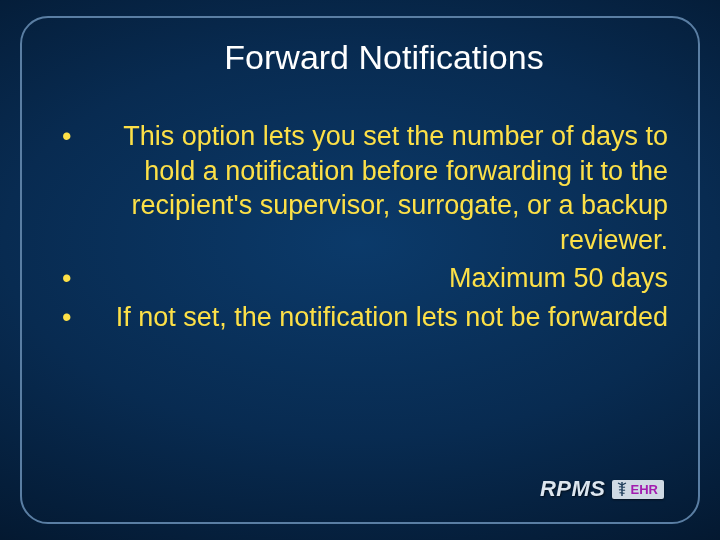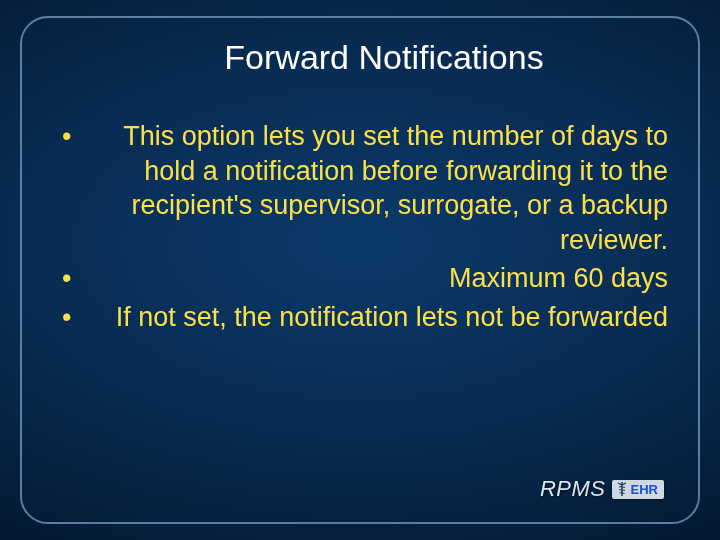--- a/index.html
+++ b/index.html
@@ -65,30 +65,30 @@
   .logo {
     position: absolute;
     right: 34px;
     bottom: 20px;
     display: flex;
     align-items: center;
     gap: 6px;
   }
   .rpms {
     color: #dce6ef;
-    font-weight: 400;
+    font-weight: 700;
     font-style: italic;
     font-size: 22px;
     letter-spacing: 0.5px;
     text-shadow: 1px 1px 2px rgba(0,0,0,0.6);
     position: relative;
   }
   .ehr-badge {
     background: #cfd9e3;
-    color: #1d4ed8;
+    color: #a21caf;
     font-weight: 700;
     font-size: 13px;
     padding: 2px 6px 2px 4px;
     border-radius: 2px;
     display: flex;
     align-items: center;
     gap: 3px;
     box-shadow: 0 1px 2px rgba(0,0,0,0.5);
   }
   .ehr-caduceus {
@@ -100,21 +100,21 @@
 <body>
 
 <div class="slide">
   <div class="frame">
 
     <div class="title">Forward Notifications</div>
 
     <div class="body">
       <ul class="bullets">
         <li>This option lets you set the number of days to hold a notification before forwarding it to the recipient's supervisor, surrogate, or a backup reviewer.</li>
-        <li>Maximum 60 days</li>
+        <li>Maximum 50 days</li>
         <li>If not set, the notification lets not be forwarded</li>
       </ul>
     </div>
 
     <div class="logo">
       <div class="rpms">RPMS</div>
       <div class="ehr-badge">
         <span class="ehr-caduceus">
           <svg width="12" height="14" viewBox="0 0 12 14">
             <path d="M6 0 L6 14" stroke="#1b3a57" stroke-width="1.4"></path>

